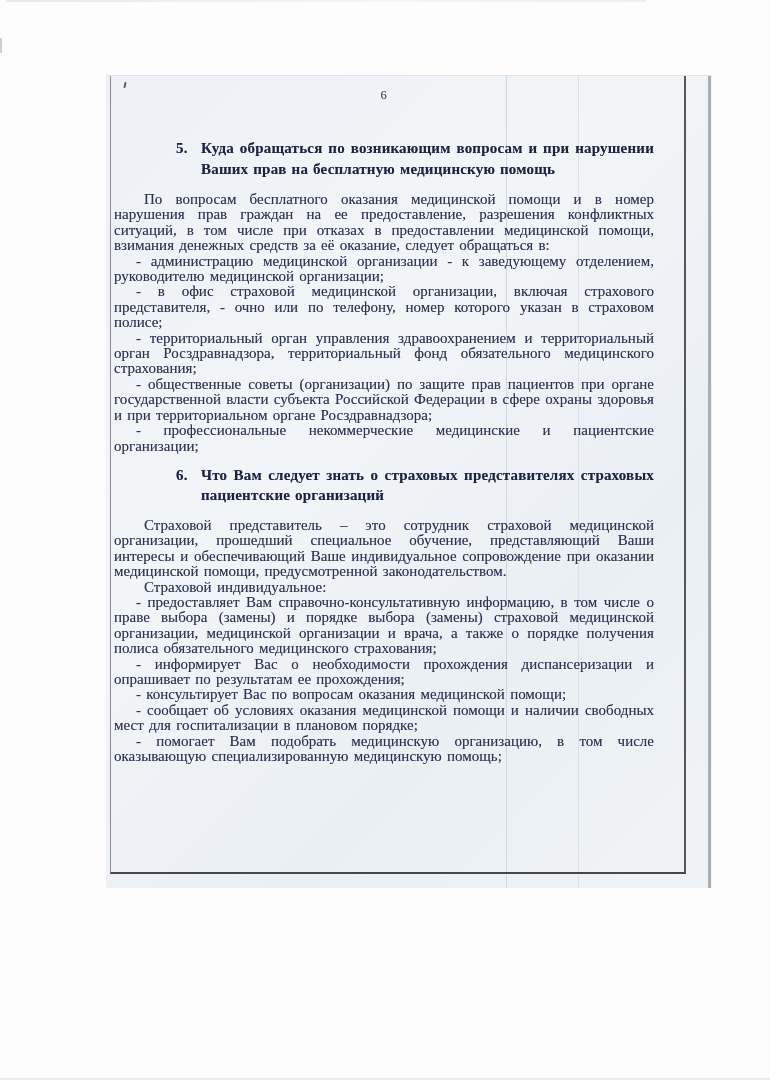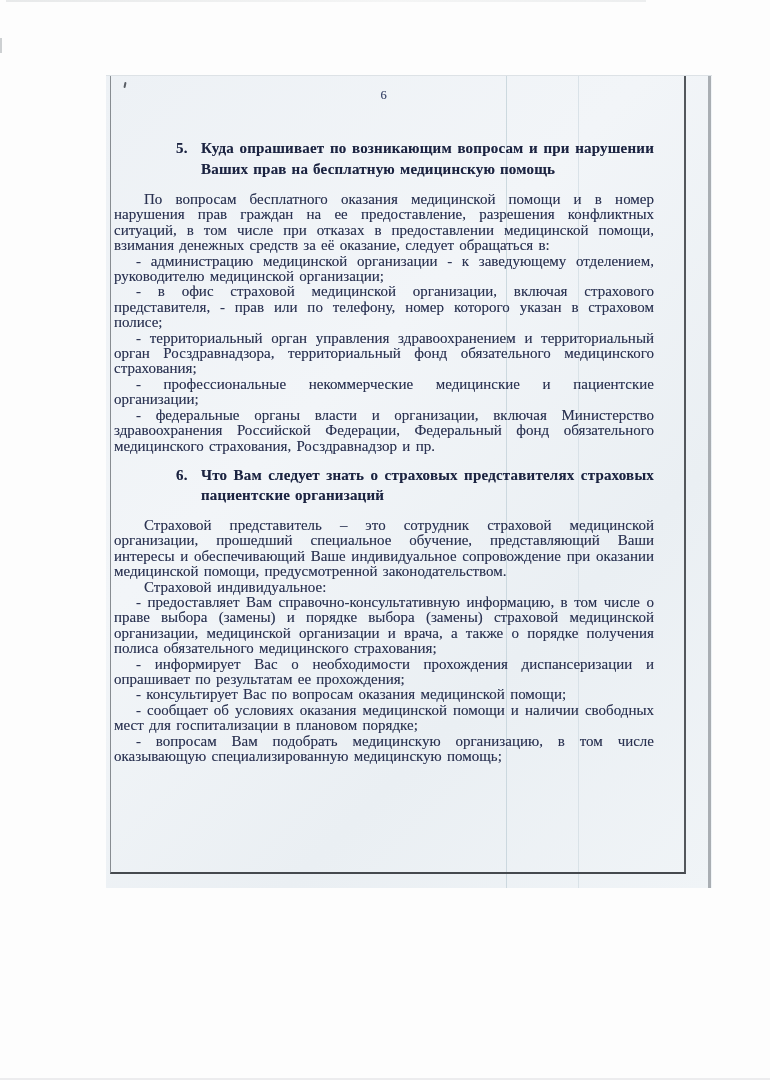--- a/index.html
+++ b/index.html
@@ -132,43 +132,43 @@
 
   <div class="frame">
     <div class="speck"></div>
 
     <div class="content">
       <div class="pagenum">6</div>
       <div id="sections">
   <div class="section sec5">
     <div class="heading">
       <span class="hnum">5.</span>
-      <span class="htext">Куда опрашивает по возникающим вопросам и при нарушении Ваших прав на бесплатную медицинскую помощь</span>
+      <span class="htext">Куда обращаться по возникающим вопросам и при нарушении Ваших прав на бесплатную медицинскую помощь</span>
     </div>
     <div class="paras">
               <p class="para indent">По вопросам бесплатного оказания медицинской помощи и в номер нарушения прав граждан на ее предоставление, разрешения конфликтных ситуаций, в том числе при отказах в предоставлении медицинской помощи, взимания денежных средств за её оказание, следует обращаться в:</p>
               <p class="para dash">- администрацию медицинской организации  - к заведующему отделением, руководителю медицинской организации;</p>
-              <p class="para dash">- в офис страховой медицинской организации, включая страхового представителя, - прав или по телефону, номер которого указан в страховом полисе;</p>
+              <p class="para dash">- в офис страховой медицинской организации, включая страхового представителя, - очно или по телефону, номер которого указан в страховом полисе;</p>
               <p class="para dash">- территориальный орган управления здравоохранением и территориальный орган Росздравнадзора, территориальный фонд обязательного медицинского страхования;</p>
+              <p class="para dash">- общественные советы (организации) по защите прав пациентов при органе государственной власти субъекта Российской Федерации в сфере охраны здоровья и при территориальном органе Росздравнадзора;</p>
               <p class="para dash">- профессиональные некоммерческие медицинские и пациентские организации;</p>
-              <p class="para dash">- федеральные органы власти и организации, включая Министерство здравоохранения Российской Федерации, Федеральный фонд обязательного медицинского страхования, Росздравнадзор и пр.</p>
             </div>
   </div>
 
   <div class="section sec6">
     <div class="heading">
       <span class="hnum">6.</span>
       <span class="htext">Что Вам следует знать о страховых представителях страховых пациентские организаций</span>
     </div>
     <div class="paras">
               <p class="para indent">Страховой представитель – это сотрудник страховой медицинской организации, прошедший специальное обучение, представляющий Ваши интересы и обеспечивающий Ваше индивидуальное сопровождение при оказании медицинской помощи, предусмотренной законодательством.</p>
               <p class="para indent">Страховой индивидуальное:</p>
               <p class="para dash">- предоставляет Вам справочно-консультативную информацию, в том числе о праве выбора (замены) и порядке выбора (замены) страховой медицинской организации, медицинской организации и врача, а также о порядке получения полиса обязательного медицинского страхования;</p>
               <p class="para dash">- информирует Вас о необходимости прохождения диспансеризации и опрашивает по результатам ее прохождения;</p>
               <p class="para dash">- консультирует Вас по вопросам оказания медицинской помощи;</p>
               <p class="para dash">- сообщает об условиях оказания  медицинской помощи и наличии свободных мест для госпитализации в плановом порядке;</p>
-              <p class="para dash">- вопросам Вам подобрать медицинскую организацию, в том числе оказывающую специализированную медицинскую помощь;</p>
+              <p class="para dash">- помогает Вам подобрать медицинскую организацию, в том числе оказывающую специализированную медицинскую помощь;</p>
             </div>
   </div>
 </div>
     </div>
   </div>
 </div>
 
 </body></html>

